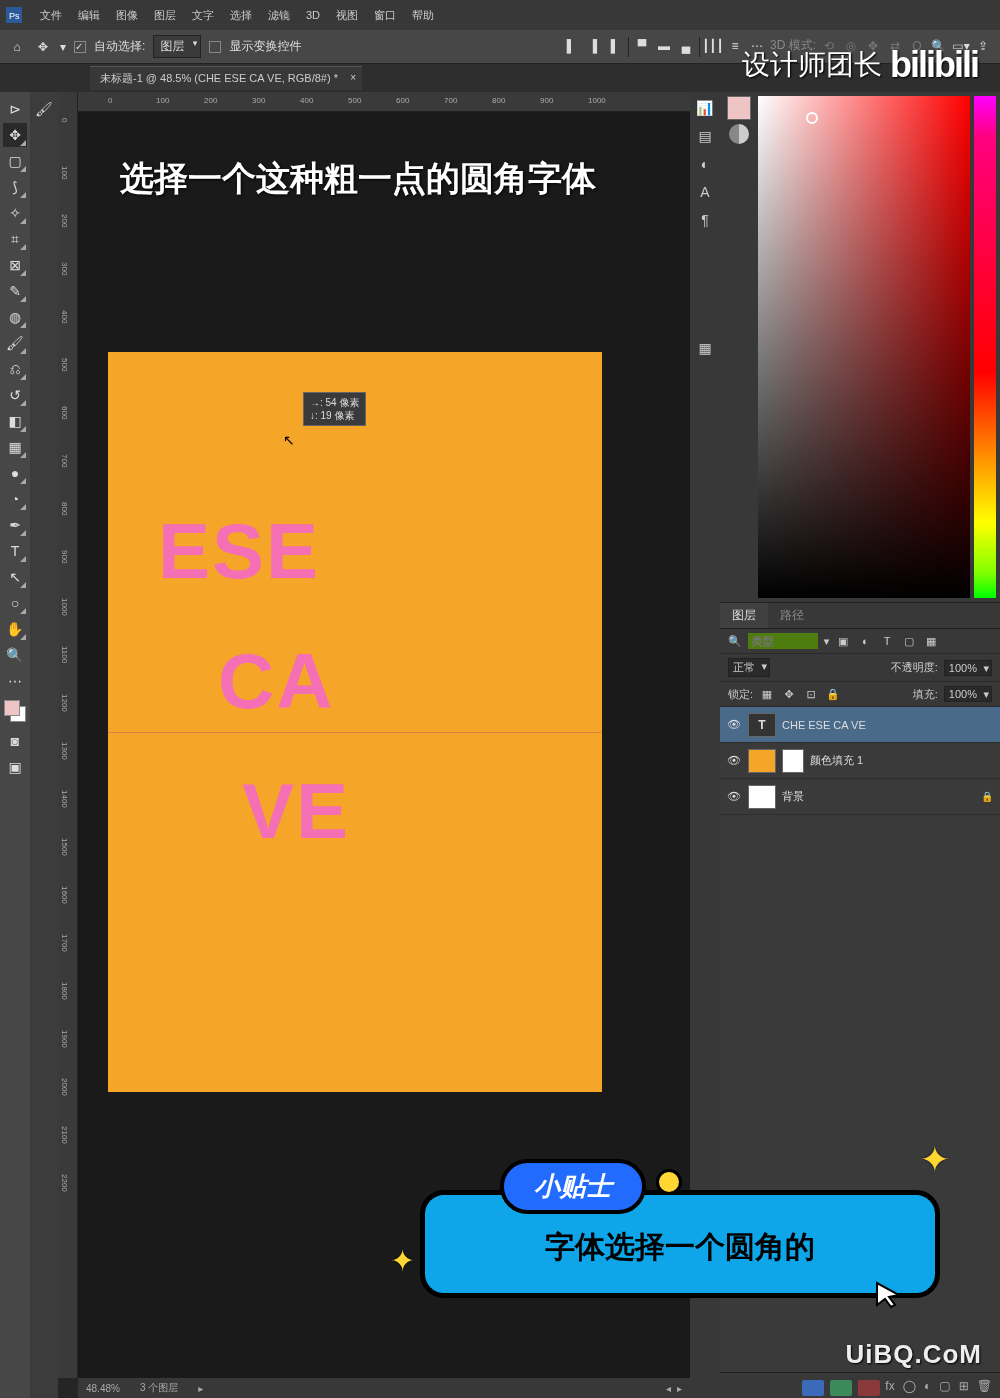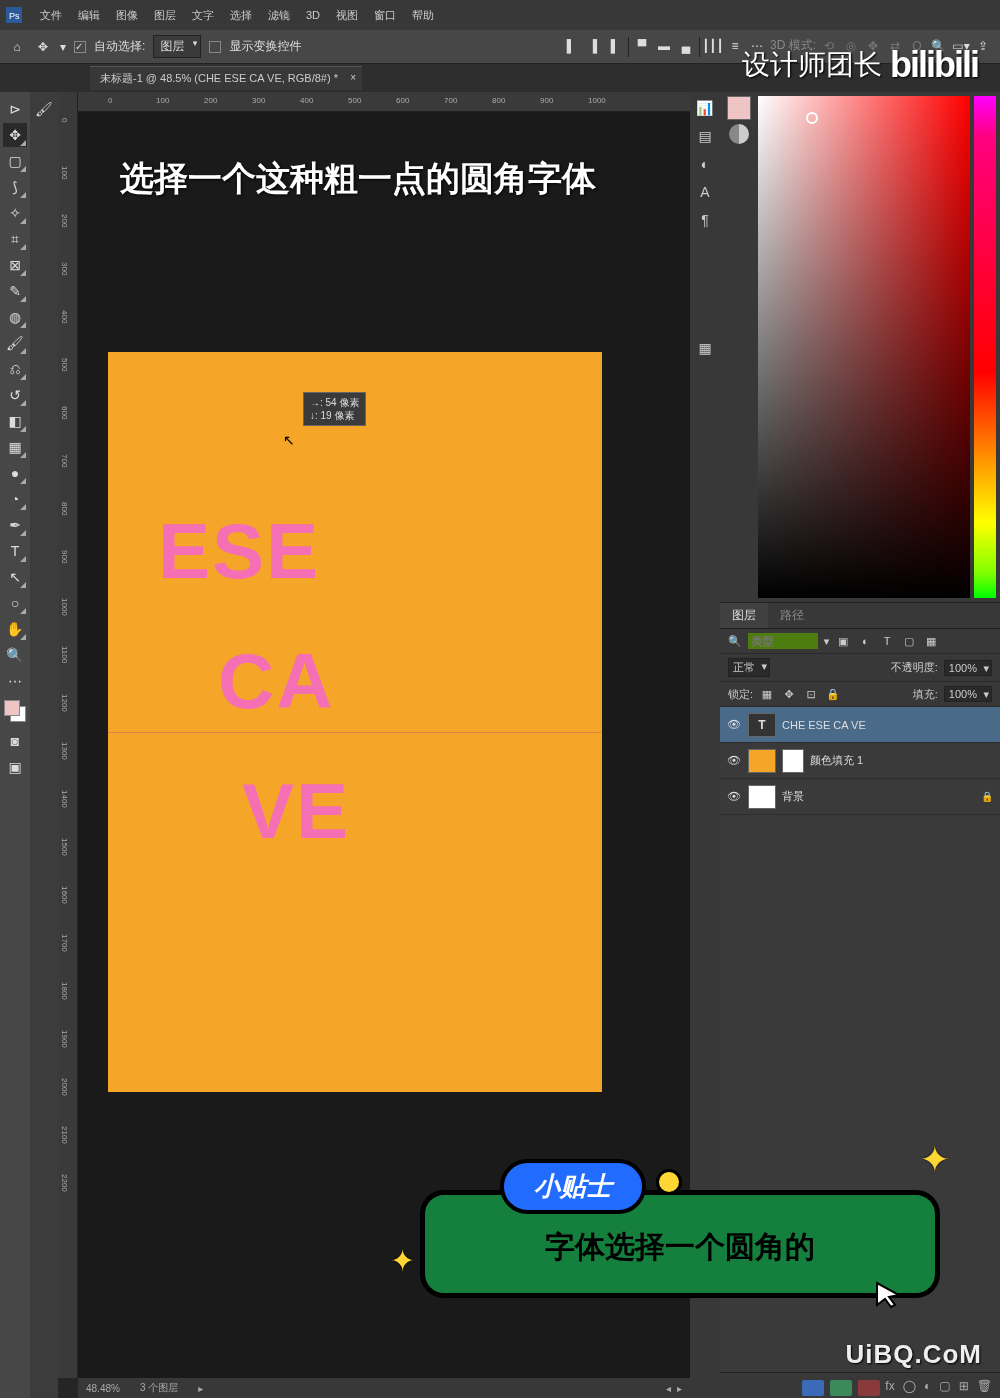--- a/index.html
+++ b/index.html
@@ -97,21 +97,21 @@
 .layer .lock { margin-left:auto; font-size:10px; color:#aaa; }
 .layer-footer { height:26px; display:flex; align-items:center; justify-content:flex-end; gap:8px; padding:0 8px; color:#aaa; font-size:12px; border-top:1px solid #222; }
 
 
 .watermark-top { position:absolute; top:44px; right:22px; color:#fff; font-size:28px; display:flex; align-items:center; gap:8px; z-index:50; text-shadow:1px 1px 2px #000;margin-left:8px; }
 .bilibili { font-weight:700; font-size:36px; letter-spacing:-2px; font-family: Arial, sans-serif; }
 .subtitle { position:absolute; top:156px; left:120px; color:#fff; font-size:34px; font-weight:600; z-index:50; text-shadow:1px 1px 3px #000; }
 .tip-box { position:absolute; bottom:100px; right:60px; width:520px; z-index:60; }
 .tip-header { background:#216cff; color:#fff; font-size:26px; font-style:italic; font-weight:700; padding:6px 30px; border-radius:30px; border:4px solid #000; display:inline-block; position:relative; left:80px; z-index:2; }
 .tip-header .dot { width:26px; height:26px; background:#ffd633; border-radius:50%; border:3px solid #000; position:absolute; right:-40px; top:6px; }
-.tip-body { background:#15803d; border:5px solid #000; border-radius:24px; padding:28px 30px 22px; font-size:30px; font-weight:800; color:#000; text-align:center; line-height:1.6; margin-top:-24px; position:relative; }
+.tip-body { background:#0ea5e9; border:5px solid #000; border-radius:24px; padding:28px 30px 22px; font-size:30px; font-weight:800; color:#000; text-align:center; line-height:1.6; margin-top:-24px; position:relative; }
 .tip-body::after { content:""; position:absolute; right:-12px; bottom:-12px; width:0; height:0; }
 .sparkle { position:absolute; font-size:30px; color:#ffd633; text-shadow:0 0 2px #000; }
 .sparkle.s1 { left:-30px; bottom:20px; }
 .sparkle.s2 { right:-10px; top:-20px; font-size:36px; }
 .tip-cursor { position:absolute; right:30px; bottom:-18px; }
 .watermark-br { position:absolute; bottom:28px; right:18px; color:#eee; font-size:26px; font-weight:700; letter-spacing:1px; z-index:70; text-shadow:1px 1px 2px #000; }
 .taskbar-hint { position:absolute; bottom:2px; right:120px; display:flex; gap:6px; z-index:40; }
 .taskbar-hint .tb { width:22px; height:16px; background:#3a6ab8; border-radius:2px; }
 </style>
 </head>

